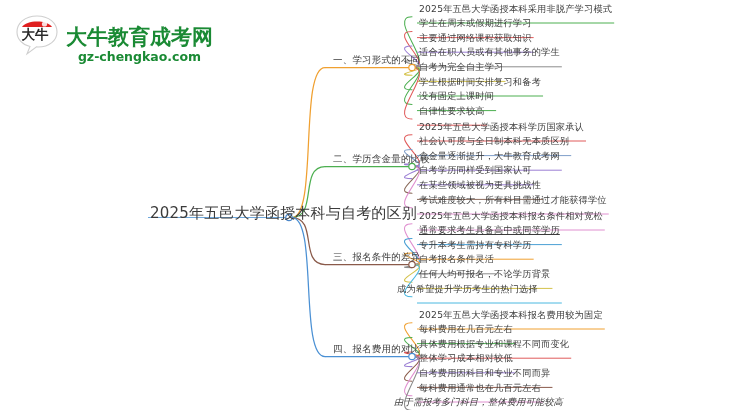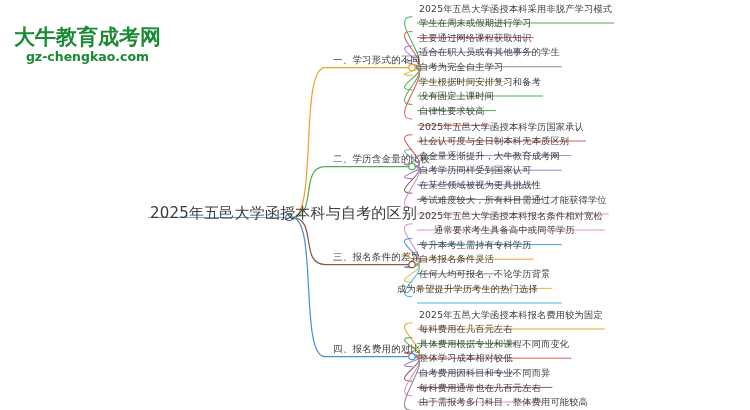--- a/index.html
+++ b/index.html
@@ -82,20 +82,29 @@
   }
   .leaf-label {
     font-size: 9.2px;
     color: #3b3b3b;
   }
 </style>
 </head>
 <body>
 
 <div id="logo-area">
+  <div id="logo-mark">
+    <svg width="46" height="44" viewBox="0 0 46 44" xmlns="http://www.w3.org/2000/svg">
+      <path d="M23 3 C11 3 3 10 3 19 C3 26 8 31.5 16 33.5 L13 41 L22.5 33.9 C23 33.95 23.6 34 24 34 C35.5 34 43 27.3 43 19 C43 10 35 3 23 3 Z" fill="#ffffff" stroke="#cfcfcf" stroke-width="1.1"></path>
+      <path d="M8 14 C12 6.5 34 6.5 38 14 Z" fill="#e02020"></path>
+      <path d="M8.5 14.5 L37.5 14.5" stroke="#ffffff" stroke-width="1" opacity="0.7"></path>
+      <circle cx="30.5" cy="11" r="2.6" fill="#ffffff" opacity="0.85"></circle>
+      <text x="21" y="26" font-family="DejaVu Sans, sans-serif" font-size="13.5" font-weight="bold" fill="#2b2b2b" text-anchor="middle">大牛</text>
+    </svg>
+  </div>
   <div id="logo-text-block">
     <div id="logo-title">大牛教育成考网</div>
     <div id="logo-sub">gz-chengkao.com</div>
   </div>
 </div>
 
 <svg id="map-svg" viewBox="0 0 750 410" xmlns="http://www.w3.org/2000/svg">
   <g id="connectors">
       <line x1="148" y1="217.5" x2="289" y2="217.5" stroke="#6fa8dc" stroke-width="1.2"></line>
       <path d="M 292 217.5 C 318 217.5, 299 67.5, 325 67.5" fill="none" stroke="#f0a030" stroke-width="1.25" stroke-linecap="round"></path>
@@ -183,26 +192,26 @@
     <div class="node-label leaf-label" style="top: 105.7px; left: 419px;">自律性要求较高</div>
     <div class="node-label branch-label" style="top: 153.5px; left: 333px;">二、学历含金量的比较</div>
     <div class="node-label leaf-label" style="top: 121.5px; left: 419px;">2025年五邑大学函授本科学历国家承认</div>
     <div class="node-label leaf-label" style="top: 136.1px; left: 419px;">社会认可度与全日制本科无本质区别</div>
     <div class="node-label leaf-label" style="top: 150.7px; left: 419px;">含金量逐渐提升，大牛教育成考网</div>
     <div class="node-label leaf-label" style="top: 165.3px; left: 419px;">自考学历同样受到国家认可</div>
     <div class="node-label leaf-label" style="top: 179.9px; left: 419px;">在某些领域被视为更具挑战性</div>
     <div class="node-label leaf-label" style="top: 194.5px; left: 419px;">考试难度较大，所有科目需通过才能获得学位</div>
     <div class="node-label branch-label" style="top: 251.5px; left: 333px;">三、报名条件的差异</div>
     <div class="node-label leaf-label" style="top: 210.5px; left: 419px;">2025年五邑大学函授本科报名条件相对宽松</div>
-    <div class="node-label leaf-label" style="top: 225.1px; left: 434px;">通常要求考生具备高中或同等学历</div>
+    <div class="node-label leaf-label" style="top: 225.1px; left: 419px; text-decoration: underline;">通常要求考生具备高中或同等学历</div>
     <div class="node-label leaf-label" style="top: 239.7px; left: 419px;">专升本考生需持有专科学历</div>
     <div class="node-label leaf-label" style="top: 254.3px; left: 419px;">自考报名条件灵活</div>
     <div class="node-label leaf-label" style="top: 268.9px; left: 419px;">任何人均可报名，不论学历背景</div>
     <div class="node-label leaf-label" style="top: 283.5px; left: 397px;">成为希望提升学历考生的热门选择</div>
     <div class="node-label branch-label" style="top: 343.5px; left: 333px;">四、报名费用的对比</div>
     <div class="node-label leaf-label" style="top: 309.5px; left: 419px;">2025年五邑大学函授本科报名费用较为固定</div>
     <div class="node-label leaf-label" style="top: 324.1px; left: 419px;">每科费用在几百元左右</div>
     <div class="node-label leaf-label" style="top: 338.7px; left: 419px;">具体费用根据专业和课程不同而变化</div>
     <div class="node-label leaf-label" style="top: 353.3px; left: 419px;">整体学习成本相对较低</div>
     <div class="node-label leaf-label" style="top: 367.9px; left: 419px;">自考费用因科目和专业不同而异</div>
     <div class="node-label leaf-label" style="top: 382.5px; left: 419px;">每科费用通常也在几百元左右</div>
-    <div class="node-label leaf-label" style="top: 397.1px; left: 419px;">由于需报考多门科目，整体费用可能较高</div>
+    <div class="node-label leaf-label" style="top: 397.1px; left: 394px; font-style: italic;">由于需报考多门科目，整体费用可能较高</div>
   </div>
 
 </body></html>

